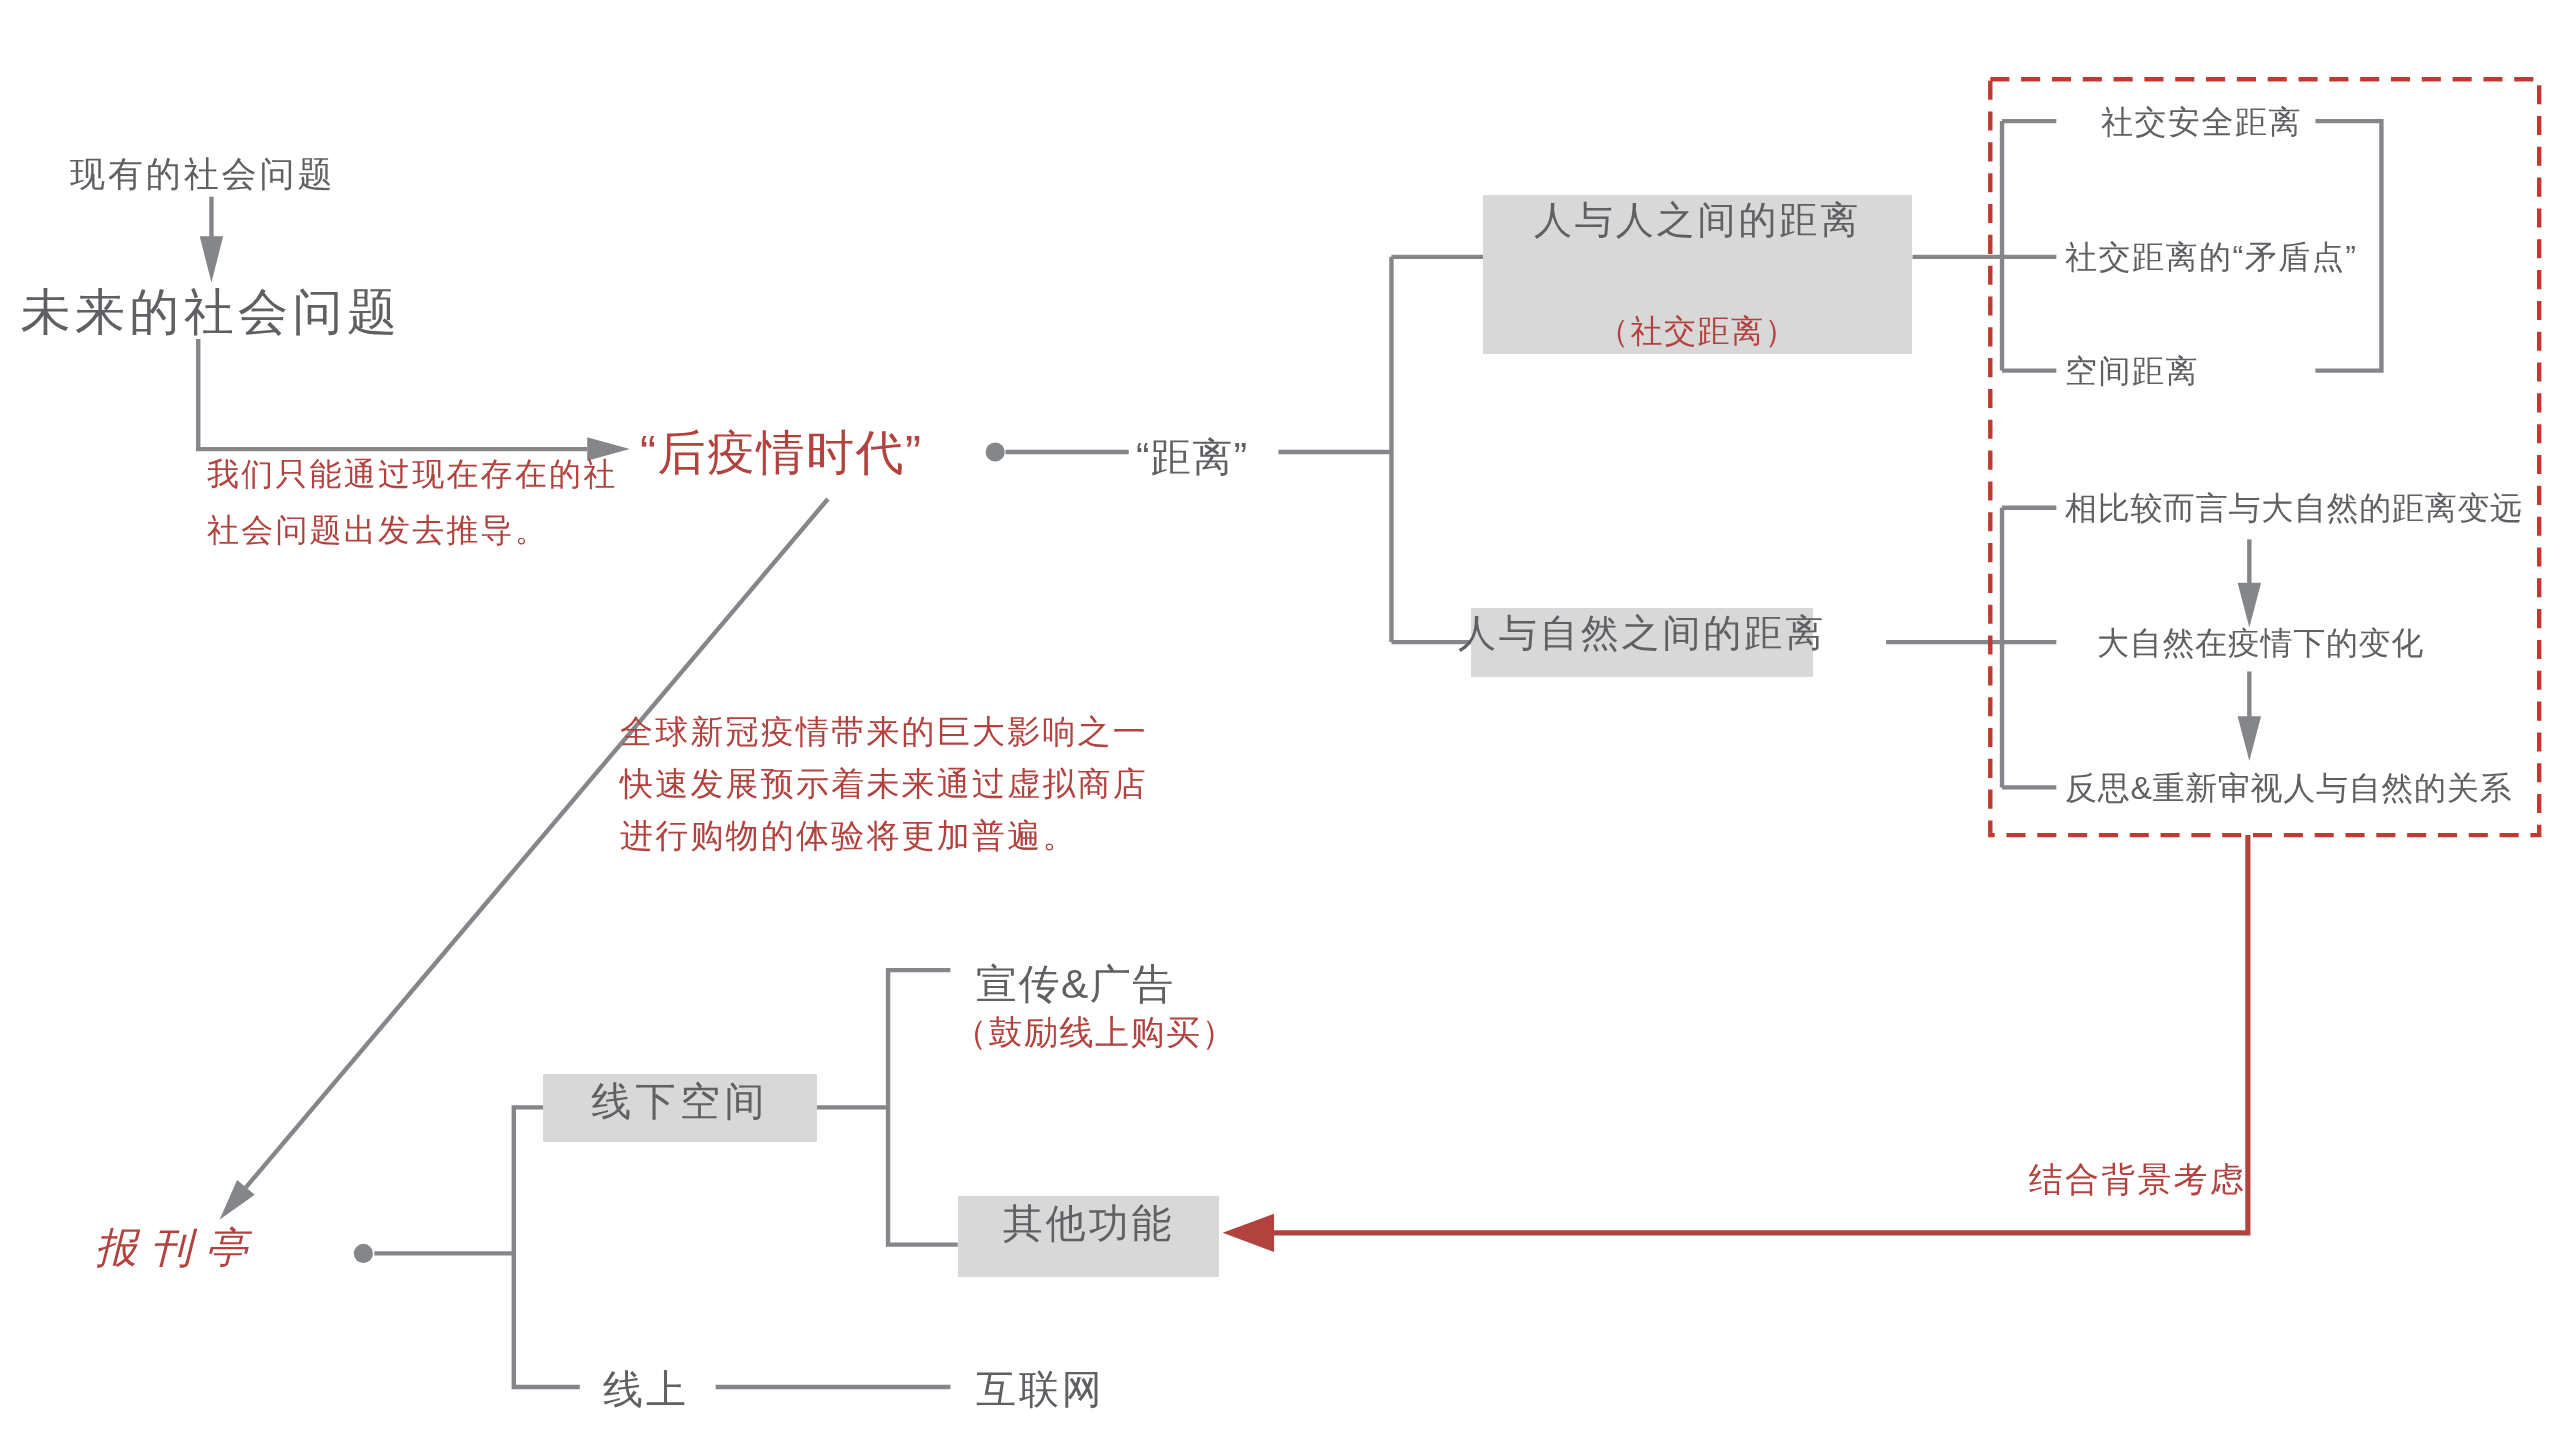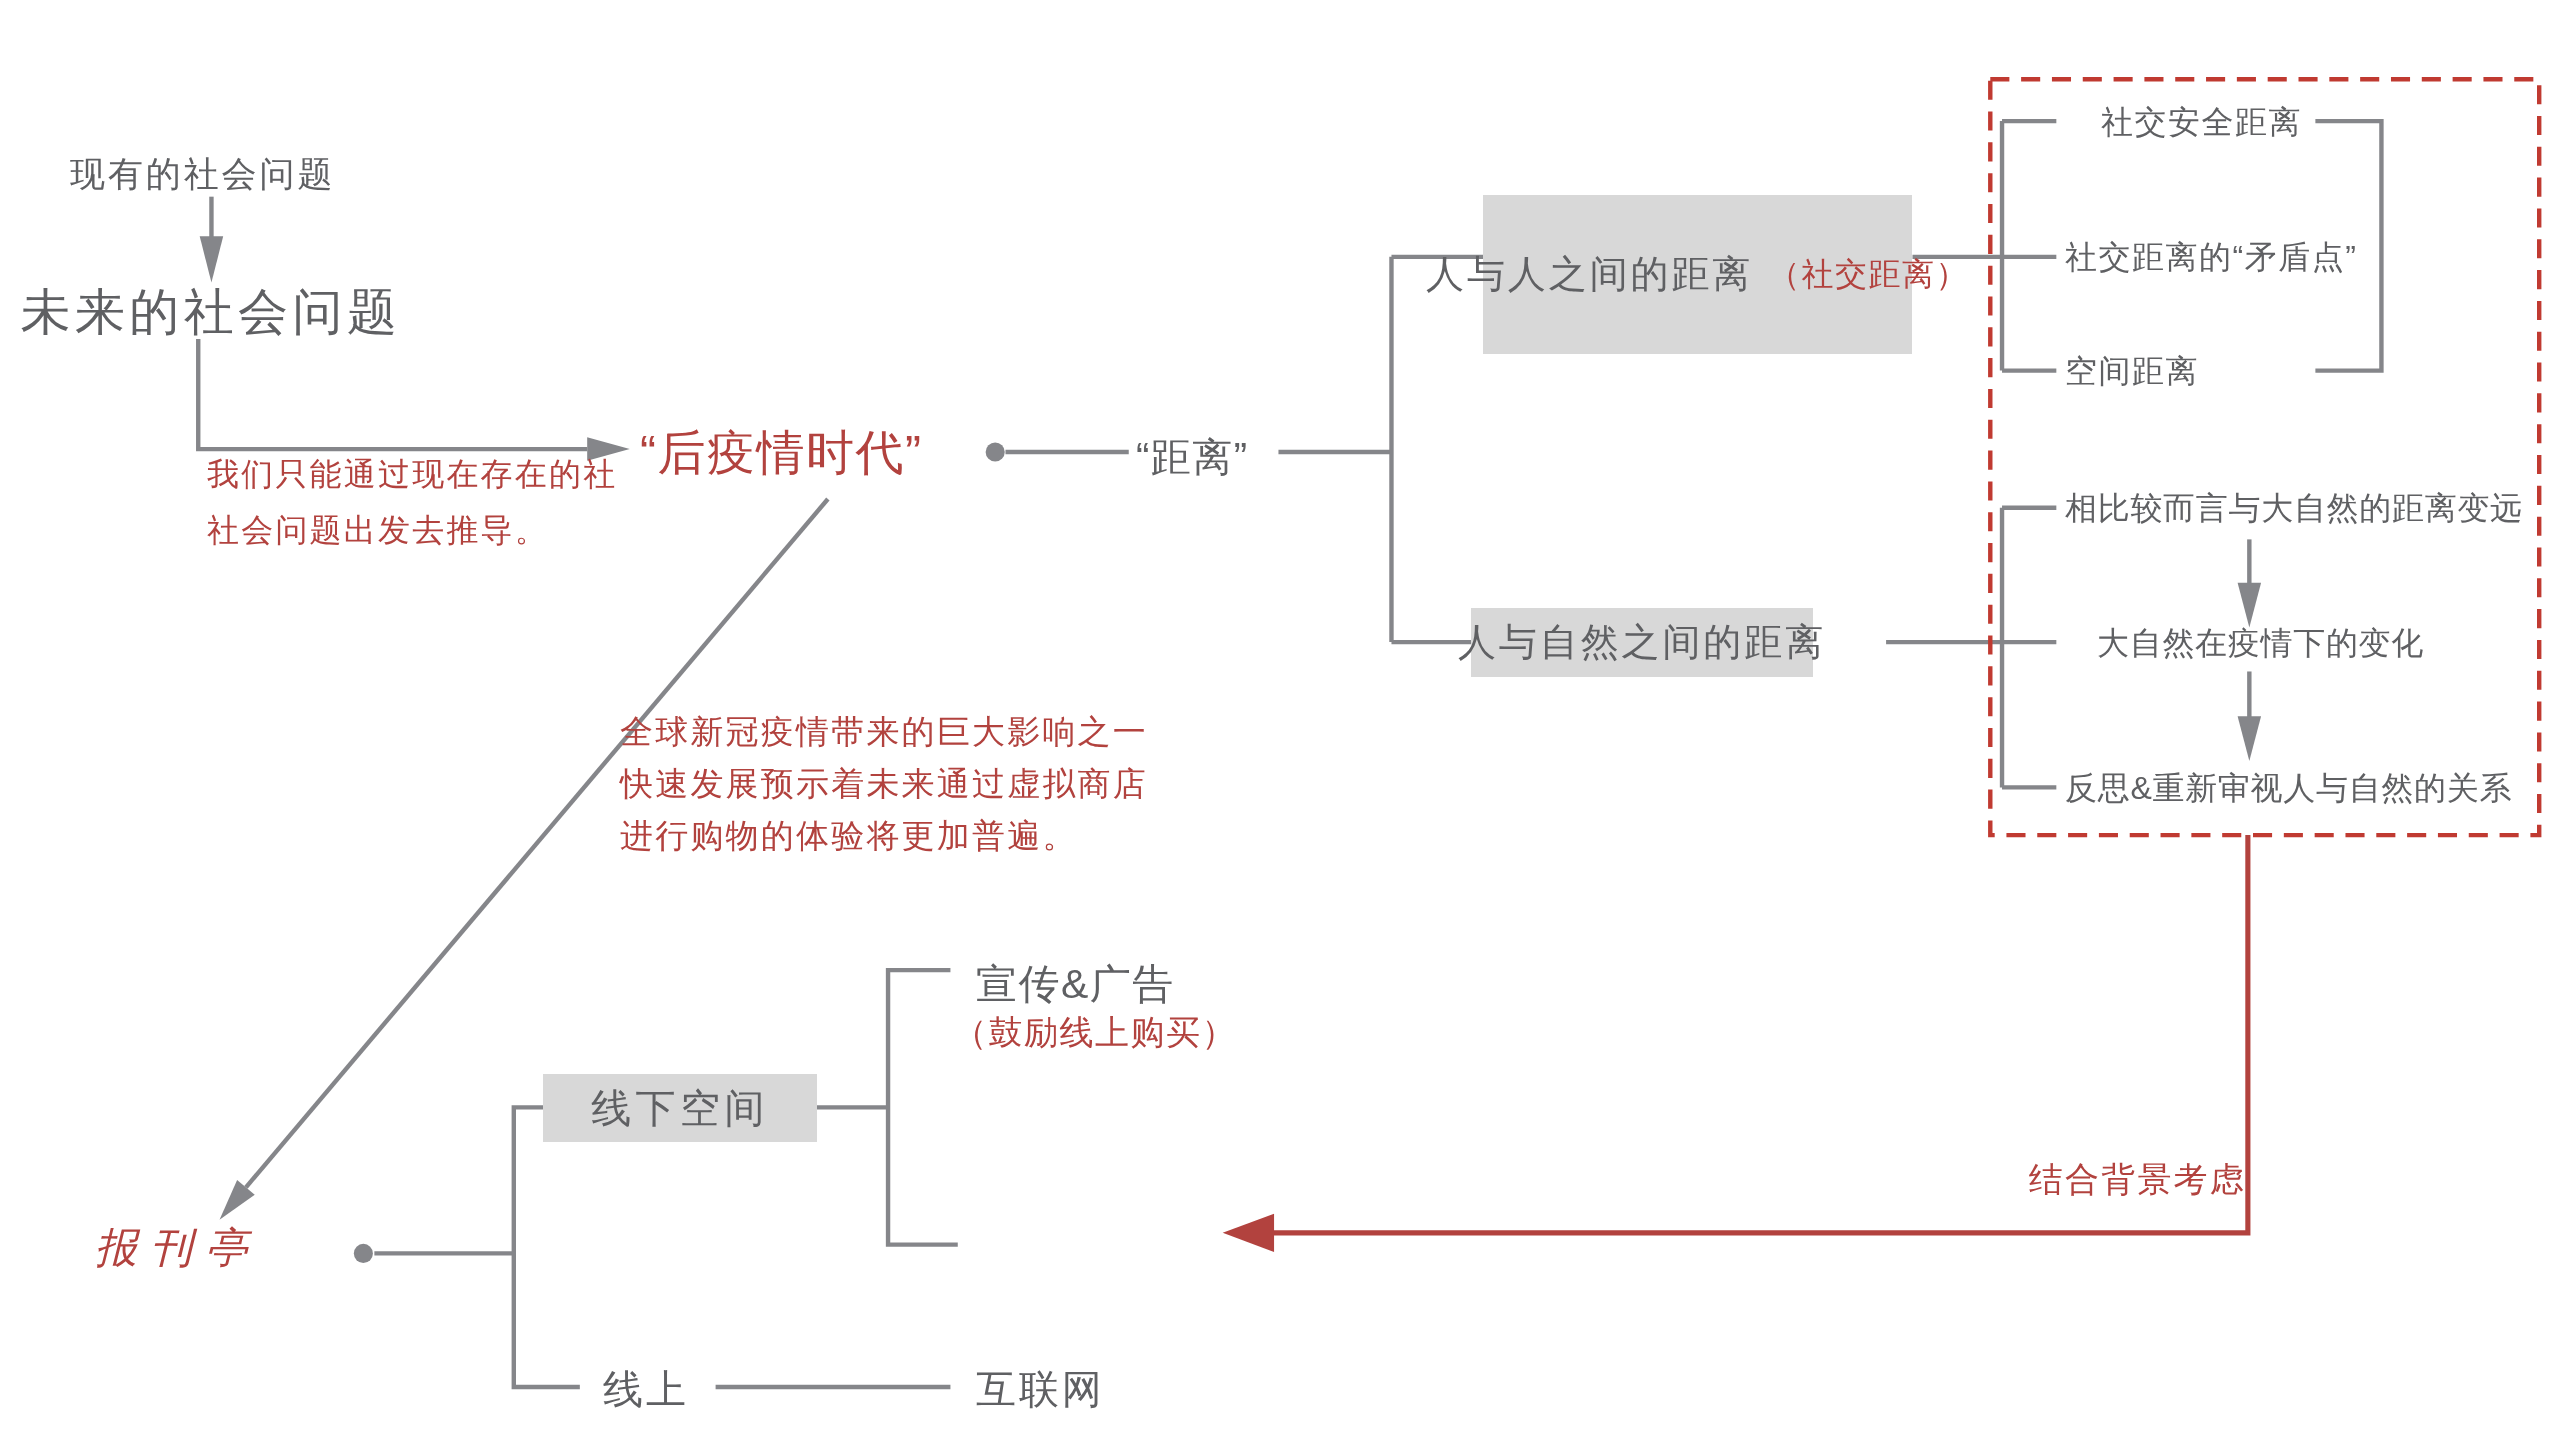--- a/index.html
+++ b/index.html
@@ -2,22 +2,22 @@
 <html style="font-size:11.7px"><head>
 <meta charset="utf-8">
 <style>
   html,body{margin:0;padding:0;background:#ffffff;}
   .canvas{position:relative;width:2576px;height:1431px;background:#ffffff;overflow:hidden;
           font-family:"Liberation Sans","DejaVu Sans",sans-serif;}
   svg.wires{position:absolute;left:0;top:0;z-index:1;}
   .t{position:absolute;white-space:nowrap;z-index:2;}
   .gray{color:#5f6063;}
   .red{color:#b2423e;}
-  .gbox{position:absolute;background:#d8d8d8;display:flex;flex-direction:row;
-        align-items:center;justify-content:center;z-index:2;}
+  .gbox{position:absolute;background:#d8d8d8;display:flex;flex-direction:column;
+        align-items:center;justify-content:space-between;z-index:2;}
   .note{position:absolute;z-index:2;}
   .note div{white-space:nowrap;}
 </style>
 </head>
 <body>
 
 <div class="canvas">
 
   <svg class="wires" width="2576" height="1431" viewBox="0 0 3510 1950">
     <g stroke="#85868a" stroke-width="6" fill="none">
@@ -112,20 +112,23 @@
     <div>进行购物的体验将更加普遍。</div>
   </div>
 
   <div class="t gray" style="left:976px;top:957px;font-size:41px;letter-spacing:1.5px;">宣传&amp;广告</div>
   <div class="t red" style="left:953px;top:1010px;font-size:34px;letter-spacing:1.5px;">（鼓励线上购买）</div>
 
   <div class="gbox" style="left:543px;top:1074px;width:274px;height:68px;">
     <div class="gray" style="font-size:40px;letter-spacing:4.4px;white-space:nowrap;">线下空间</div>
   </div>
 
+  <div class="gbox" style="left:958px;top:1196px;width:261px;height:81px;">
+    <div class="gray" style="font-size:40px;letter-spacing:2.9px;white-space:nowrap;">其他功能</div>
+  </div>
 
   <div class="t red" style="left:95px;top:1220px;font-size:42px;letter-spacing:13.2px;font-style:italic;">报刊亭</div>
 
   <div class="t gray" style="left:603px;top:1362px;font-size:40px;letter-spacing:2.9px;">线上</div>
 
   <div class="t gray" style="left:976px;top:1362px;font-size:40px;letter-spacing:2.9px;">互联网</div>
 
   <div class="t red" style="left:1982px;top:1157px;width:264px;text-align:right;font-size:34px;letter-spacing:2.2px;">结合背景考虑</div>
 
 </div>

